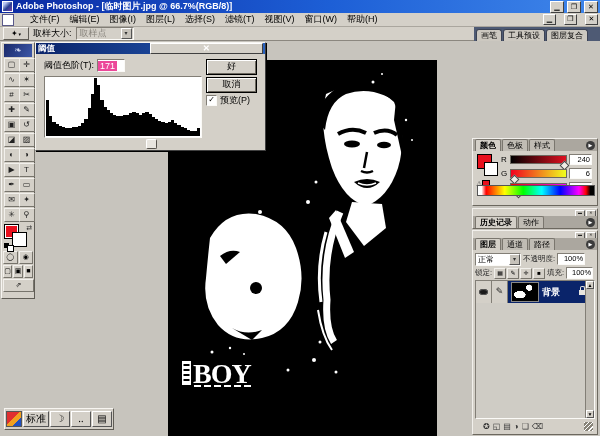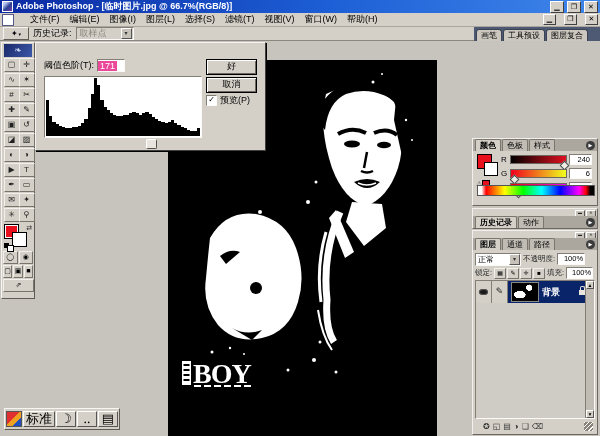--- a/index.html
+++ b/index.html
@@ -158,21 +158,21 @@
   .vscroll .down{position:absolute;bottom:0;}
   .bottom-bar{height:13px;display:flex;align-items:center;gap:3px;padding:0 4px 1px 10px;}
   .bottom-bar span{font-size:8px;color:#333;line-height:11px;}
   .resize-grip{margin-left:auto;width:9px;height:9px;background:repeating-linear-gradient(135deg,#fff 0 1px,#878378 1px 3px);}
   
   .imebar{left:4px;top:408px;height:18px;display:flex;align-items:center;gap:1px;padding:1px;
           background:#d4d0c8;border:1px solid;border-color:#f7f5f1 #5f5c55 #5f5c55 #f7f5f1;}
   .ime-logo{width:14px;height:14px;background:linear-gradient(135deg,#e03030 45%,#f0a020 46% 70%,#2050c0 71%);
             border:1px solid #555;}
   .ime-btn{height:14px;min-width:14px;background:#d4d0c8;border:1px solid;border-color:#fff #555 #555 #fff;
-           font-size:13px;line-height:13px;text-align:center;padding:0 2px;}
+           font-size:10px;line-height:13px;text-align:center;padding:0 2px;}
   svg text{user-select:none;}
 </style>
 </head>
 <body>
 
 <div id="app">
 
   <div class="abs titlebar">
     <span class="appicon"></span>
     <span class="apptitle">Adobe Photoshop - [临时图片.jpg @ 66.7%(RGB/8)]</span>
@@ -198,21 +198,21 @@
     <span class="winbtn sm">▁</span>
     <span class="winbtn sm">❐</span>
     <span class="winbtn sm">✕</span>
   </div>
 
   <div class="abs optionsbar">
     <span class="toolchip raised">
       <span style="font-size:8px">✦</span>
       <span style="font-size:5px">▾</span>
     </span>
-    <span>历史记录:</span>
+    <span>取样大小:</span>
     <span class="opt-select sunken">
       <span>取样点</span>
       <span class="dd-arrow">▾</span>
     </span>
     <span class="well">
       <span class="tab">画笔</span>
       <span class="tab">工具预设</span>
       <span class="tab">图层复合</span>
     </span>
   </div>
@@ -316,20 +316,24 @@
     </div>
     <div class="mode-row">
       <span class="mode-btn w3">▢</span>
       <span class="mode-btn w3">▣</span>
       <span class="mode-btn w3">■</span>
     </div>
     <div class="ir-btn">⇗</div>
   </div>
 
   <div class="abs dialog">
+    <div class="dlg-title">
+      <span>阈值</span>
+      <span class="dlg-x">✕</span>
+    </div>
     <div class="dlg-row">
       <span>阈值色阶(T):</span>
       <span class="level-input">
         <b>171</b>
       </span>
     </div>
     <div class="dlg-btn" style="top:16px">好</div>
     <div class="dlg-btn" style="top:34px">取消</div>
     <div class="dlg-check">
       <span class="checkbox">✓</span>

